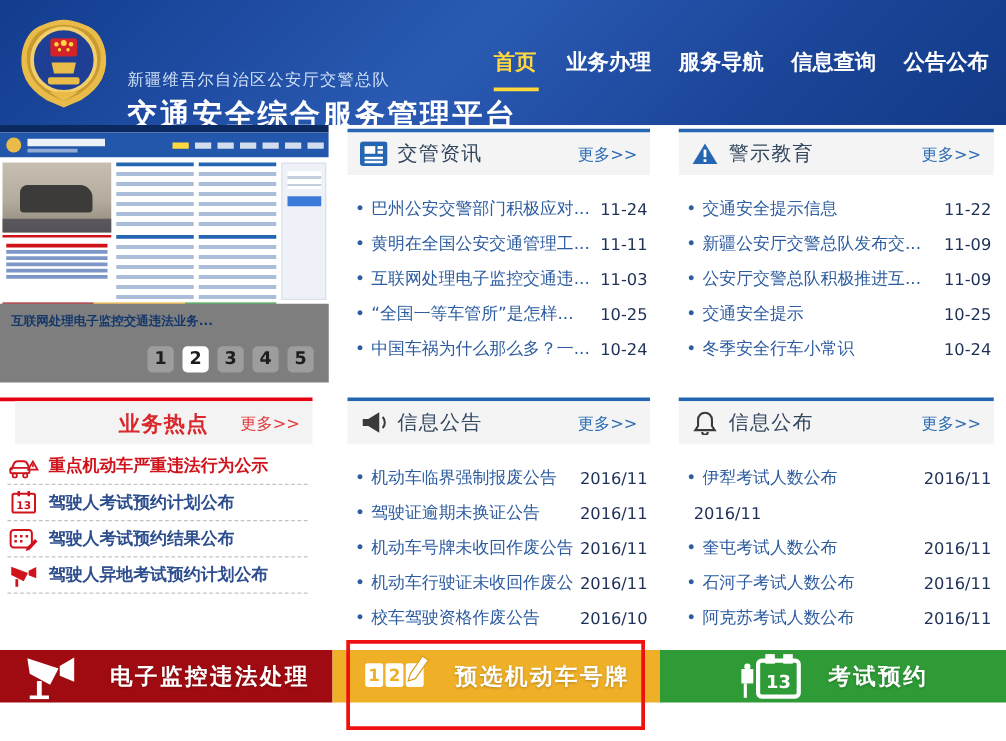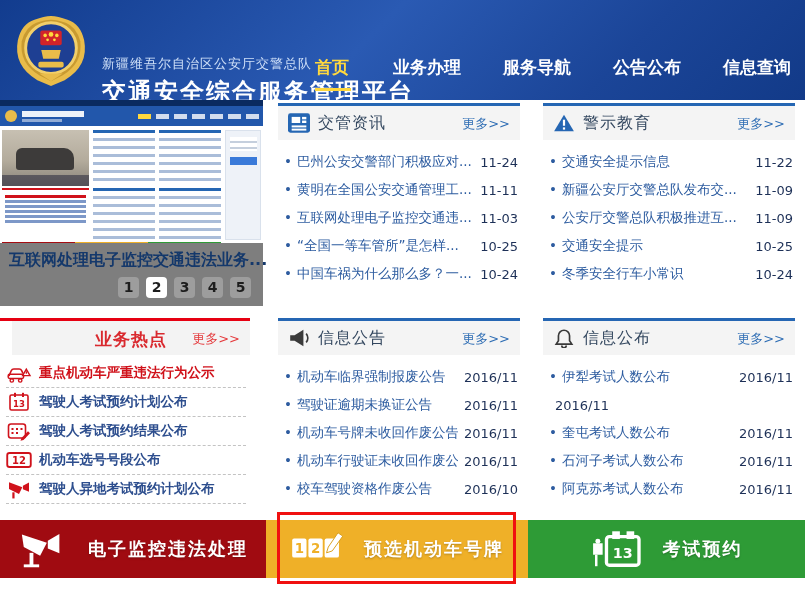--- a/index.html
+++ b/index.html
@@ -12,21 +12,21 @@
   
   .header {
     position:absolute; left:0; top:0; width:805px; height:100px;
     background:linear-gradient(135deg,#123c8e 0%,#2a5ab3 45%,#1b4598 75%,#123a88 100%);
   }
   .logo { position:absolute; left:12px; top:11px; width:78px; height:78px; }
   .brand { position:absolute; left:102px; top:16px; }
   .brand .org { font-size:13px; color:#cfe0f8; letter-spacing:1px;margin-top:39px; }
   .brand .title { font-size:24px; font-weight:bold; color:#ffffff; letter-spacing:2px; margin-top:3px; }
   .brand .url { font-size:15px; color:#9dc0ee; margin-top:4px; }
-  .nav { position:absolute; right:14px; top:56px; display:flex; gap:42px; }
+  .nav { position:absolute; right:14px; top:38px; display:flex; gap:22px; }
   .nav-item { font-size:17px; font-weight:bold; color:#ffffff; cursor:pointer; white-space:nowrap; }
   .nav-item.active { color:#ffd83d; }
   .nav-item.active::after { content:""; display:block; width:36px; height:3px; background:#ffd83d; margin-top:9px; }
   
   .carousel { position:absolute; left:0; top:100px; width:263px; height:206px; }
   .thumb { position:relative; width:263px; height:143px; overflow:hidden; background:#fff; cursor:pointer; }
   .t-topbar { position:absolute; left:0; top:0; width:263px; height:6px; background:#0a2a60; }
   .t-header { position:absolute; left:0; top:6px; width:263px; height:20px; background:#2257ab; }
   .t-logo { position:absolute; left:5px; top:4px; width:12px; height:12px; border-radius:50%; background:#e9bc4a; }
   .t-title { position:absolute; left:22px; top:5px; width:62px; height:6px; background:rgba(255,255,255,.92); }
@@ -51,21 +51,21 @@
   .t-form::after { content:""; position:absolute; left:4px; top:6px; width:27px; height:14px;
     background:repeating-linear-gradient(180deg,#ffffff 0 4px,#c5cfdd 4px 6px); }
   .t-hot { position:absolute; left:2px; top:62px; width:87px; height:52px; border-top:2px solid #d0121b; padding-top:3px; }
   .t-hot .r { height:3px; margin:2px 3px; background:#7d98c8; }
   .t-hot .r.red { background:#d0121b; }
   .t-banners { position:absolute; left:2px; top:116px; width:219px; height:0; display:flex; }
   .t-banners i { display:block; width:73px; height:14px; position:relative; }
   .t-banners i::after { content:""; position:absolute; left:22px; top:5px; width:30px; height:4px; background:rgba(255,255,255,.85); }
   .t-banners .b1 { background:#a50d12; } .t-banners .b2 { background:#efb028; } .t-banners .b3 { background:#2e9b36; }
   .overlay { position:absolute; left:0; top:143px; width:263px; height:63px; background:#7e7e7e; }
-  .caption { padding:7px 9px 0 9px; font-size:16px; font-weight:bold; color:#14386b; cursor:pointer; white-space:nowrap; }
+  .caption { padding:7px 9px 0 9px; font-size:10px; font-weight:bold; color:#14386b; cursor:pointer; white-space:nowrap; }
   .pager { position:absolute; right:12px; bottom:8px; display:flex; gap:7px; }
   .page-btn { width:21px; height:21px; line-height:21px; text-align:center; border-radius:4px;
     background:#9d9d9d; color:#1d1d1d; font-size:14px; font-weight:bold; cursor:pointer; }
   .page-btn.active { background:#ffffff; }
   
   .hot { position:absolute; left:0; top:318px; width:250px; border-top:3px solid #e60012; }
   .hot-head { position:relative; height:34px; background:#f3f3f3;margin-left:12px; }
   .hot-title { position:absolute; left:0; right:0; text-align:center; top:7px; font-size:17px; font-weight:bold; color:#d9292e; letter-spacing:1px; }
   .hot-more { position:absolute; right:10px; top:9px; font-size:13px; color:#e4393c; cursor:pointer; }
   .hot-list { padding:4px 4px 0 6px; }
@@ -74,30 +74,30 @@
   .hot-item .h-icon { width:26px; height:20px; margin-right:7px; flex:none; }
   .hot-item .h-label { font-size:13.5px; font-weight:bold; color:#2d4e8e; white-space:nowrap; }
   .hot-item.red .h-label { color:#d0121b; }
   
   .sec { position:absolute; border-top:3px solid #2566b3; background:#fff; }
   .sec-head { position:relative; height:34px; background:#f4f4f4; display:flex; align-items:center; padding:0 10px; }
   .sec-head .s-icon { width:22px; height:20px; margin-right:8px; flex:none; }
   .sec-title { font-size:16px; color:#33475f; letter-spacing:1px; }
   .sec-more { position:absolute; right:10px; top:9px; font-size:13px; color:#2e6db4; cursor:pointer; }
   .sec-list { padding:8px 2px 0 6px; }
-  .n-item { display:flex; align-items:center; height:28px; cursor:pointer; }
+  .n-item { display:flex; align-items:flex-end; height:28px; cursor:pointer; }
   .n-item .n-text { font-size:13.5px; color:#2d5ca0; white-space:nowrap; overflow:hidden; flex:1; }
   .n-item .n-text::before { content:"•"; margin-right:5px; color:#2d5ca0; }
   .n-item .n-date { font-size:13px; color:#1d3057; margin-left:6px; flex:none; }
   #sec-news { left:278px; top:103px; width:242px; }
   #sec-warning { left:543px; top:103px; width:252px; }
   #sec-notice { left:278px; top:318px; width:242px; }
   #sec-publish { left:543px; top:318px; width:252px; }
   
-  .banners { position:absolute; left:0; top:520px; width:805px; height:58px; display:flex; }
+  .banners { position:absolute; left:0; top:520px; width:805px; height:42px; display:flex; }
   .banner { display:flex; align-items:center; justify-content:center; gap:20px; cursor:pointer; }
   .banner .b-label { font-size:18px; font-weight:bold; color:#ffffff; letter-spacing:2px; text-shadow:0 1px 2px rgba(0,0,0,.25); white-space:nowrap; }
   #banner-monitor { width:266px; background:#a00b11; }
   #banner-plate { width:262px; background:#efb028; }
   #banner-exam { width:277px; background:#2e9b36; }
   .highlight-rect { position:absolute; left:277px; top:512px; width:239px; height:72px;
     border:3px solid #f01010; pointer-events:none; z-index:50; }
 </style>
 </head>
 <body>
@@ -119,22 +119,22 @@
   </svg>
   <div class="brand">
     <div class="org">新疆维吾尔自治区公安厅交警总队</div>
     <div class="title">交通安全综合服务管理平台</div>
     <div class="url">http://xj.122.gov.cn</div>
   </div>
   <div class="nav">
     <div class="nav-item active">首页</div>
     <div class="nav-item">业务办理</div>
     <div class="nav-item">服务导航</div>
+    <div class="nav-item">信息查询</div>
     <div class="nav-item">公告公布</div>
-    <div class="nav-item">信息查询</div>
   </div>
 </div>
 
 <div class="carousel">
   <div class="thumb">
     <div class="t-topbar"></div>
     <div class="t-header">
       <span class="t-logo"></span>
       <span class="t-title"></span>
       <span class="t-title2"></span>
@@ -214,27 +214,20 @@
         <rect x="4.5" y="7" width="2" height="2" fill="#d0121b"></rect>
           <rect x="9" y="7" width="2" height="2" fill="#d0121b"></rect>
           <rect x="13.5" y="7" width="2" height="2" fill="#d0121b"></rect>
         <rect x="4.5" y="11" width="2" height="2" fill="#d0121b"></rect>
           <rect x="9" y="11" width="2" height="2" fill="#d0121b"></rect>
         <path d="M14.5 17 L21 10.2 l2 2 -6.5 6.8 -3 .7 z" fill="#d0121b"></path>
       </svg>
       <span class="h-label">驾驶人考试预约结果公布</span>
     </div>
     <div class="hot-item">
-      <svg class="h-icon" viewBox="0 0 22 17">
-        <rect x="1" y="2.5" width="20" height="12" rx="2" fill="none" stroke="#d0121b" stroke-width="1.6"></rect>
-        <text x="11" y="11.8" font-size="8.5" text-anchor="middle" fill="#d0121b" font-weight="bold">12</text>
-      </svg>
-      <span class="h-label">机动车选号号段公布</span>
-    </div>
-    <div class="hot-item">
       <svg class="h-icon" viewBox="0 0 22 18">
         <path d="M2 3 l12 4.5 -3 6 -9 -4.5 z" fill="#d0121b"></path>
         <path d="M14.5 6 l5.5 -2.8 v8.2 l-5.5 -2.2 z" fill="#d0121b"></path>
         <rect x="5" y="12" width="2" height="5.5" fill="#d0121b"></rect>
       </svg>
       <span class="h-label">驾驶人异地考试预约计划公布</span>
     </div>
   </div>
 </div>
 

